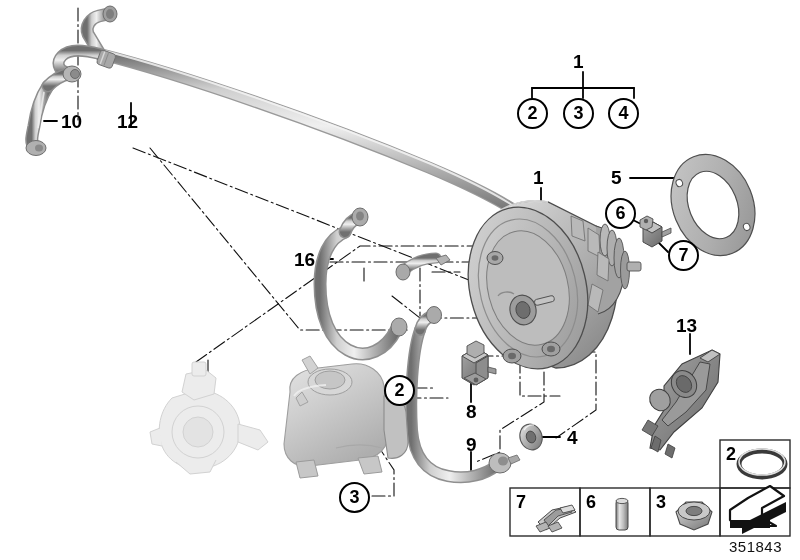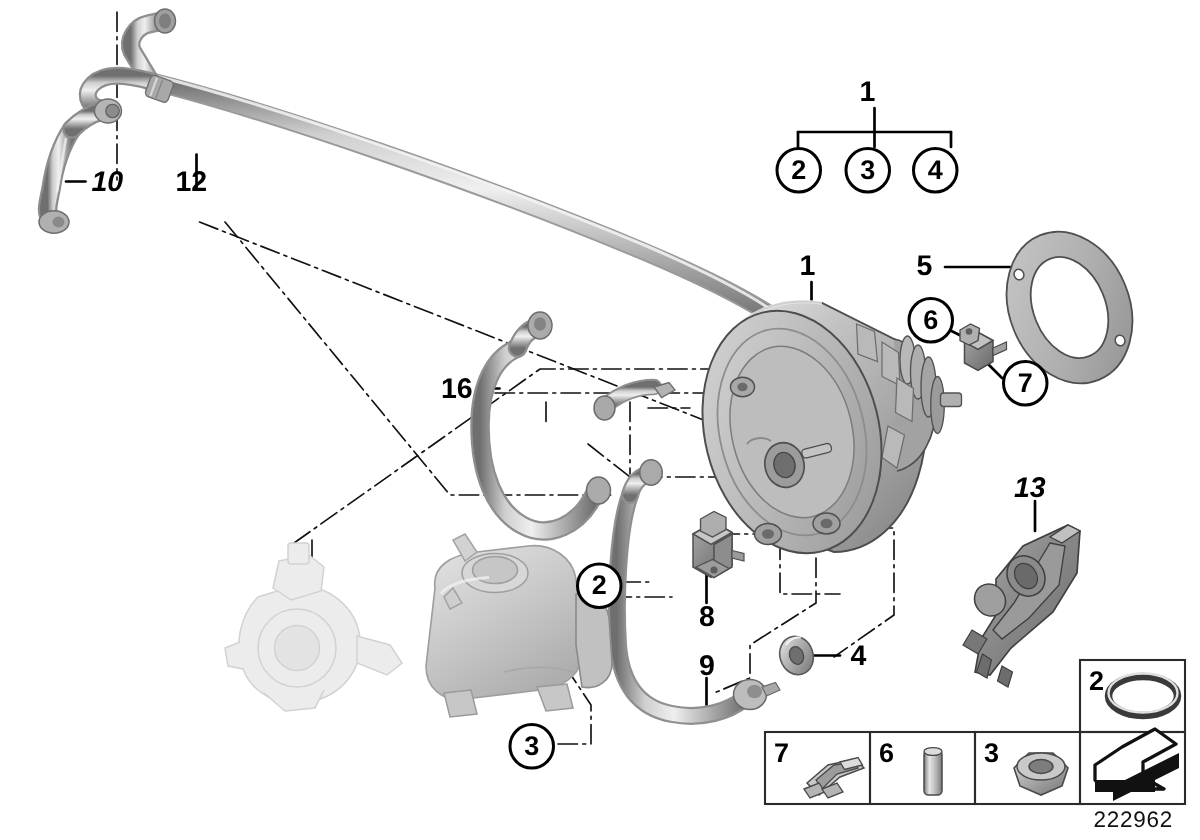--- a/index.html
+++ b/index.html
@@ -367,33 +367,33 @@
 <div class="circlbl" style="left:517px;top:98px;">2</div>
 <div class="circlbl" style="left:563px;top:98px;">3</div>
 <div class="circlbl" style="left:608px;top:98px;">4</div>
 
 <div class="lbl" style="left:533px;top:168px;">1</div>
 <div class="lbl" style="left:611px;top:168px;">5</div>
 
 <div class="circlbl" style="left:605px;top:198px;">6</div>
 <div class="circlbl" style="left:668px;top:240px;">7</div>
 
-<div class="lbl" style="left:676px;top:316px;font-style:italic;">13</div>
-
-<div class="lbl" style="left:61px;top:112px;font-style:italic;">10</div>
+<div class="lbl" style="left:676px;top:316px;">13</div>
+
+<div class="lbl" style="left:61px;top:112px;">10</div>
 <div class="lbl" style="left:117px;top:112px;">12</div>
 <div class="lbl" style="left:294px;top:250px;">16</div>
 
 <div class="circlbl" style="left:384px;top:375px;">2</div>
 <div class="circlbl" style="left:339px;top:482px;">3</div>
 
 <div class="lbl" style="left:466px;top:402px;">8</div>
 <div class="lbl" style="left:466px;top:435px;">9</div>
 <div class="lbl" style="left:567px;top:428px;">4</div>
 
 <div class="legendnum" style="left:726px;top:444px;">2</div>
 <div class="legendnum" style="left:516px;top:492px;">7</div>
 <div class="legendnum" style="left:586px;top:492px;">6</div>
 <div class="legendnum" style="left:656px;top:492px;">3</div>
 
-<div class="dnum" style="left:729px;top:538px;">222962</div>
+<div class="dnum" style="left:729px;top:538px;">351843</div>
 
 </div>
 
 </body></html>

